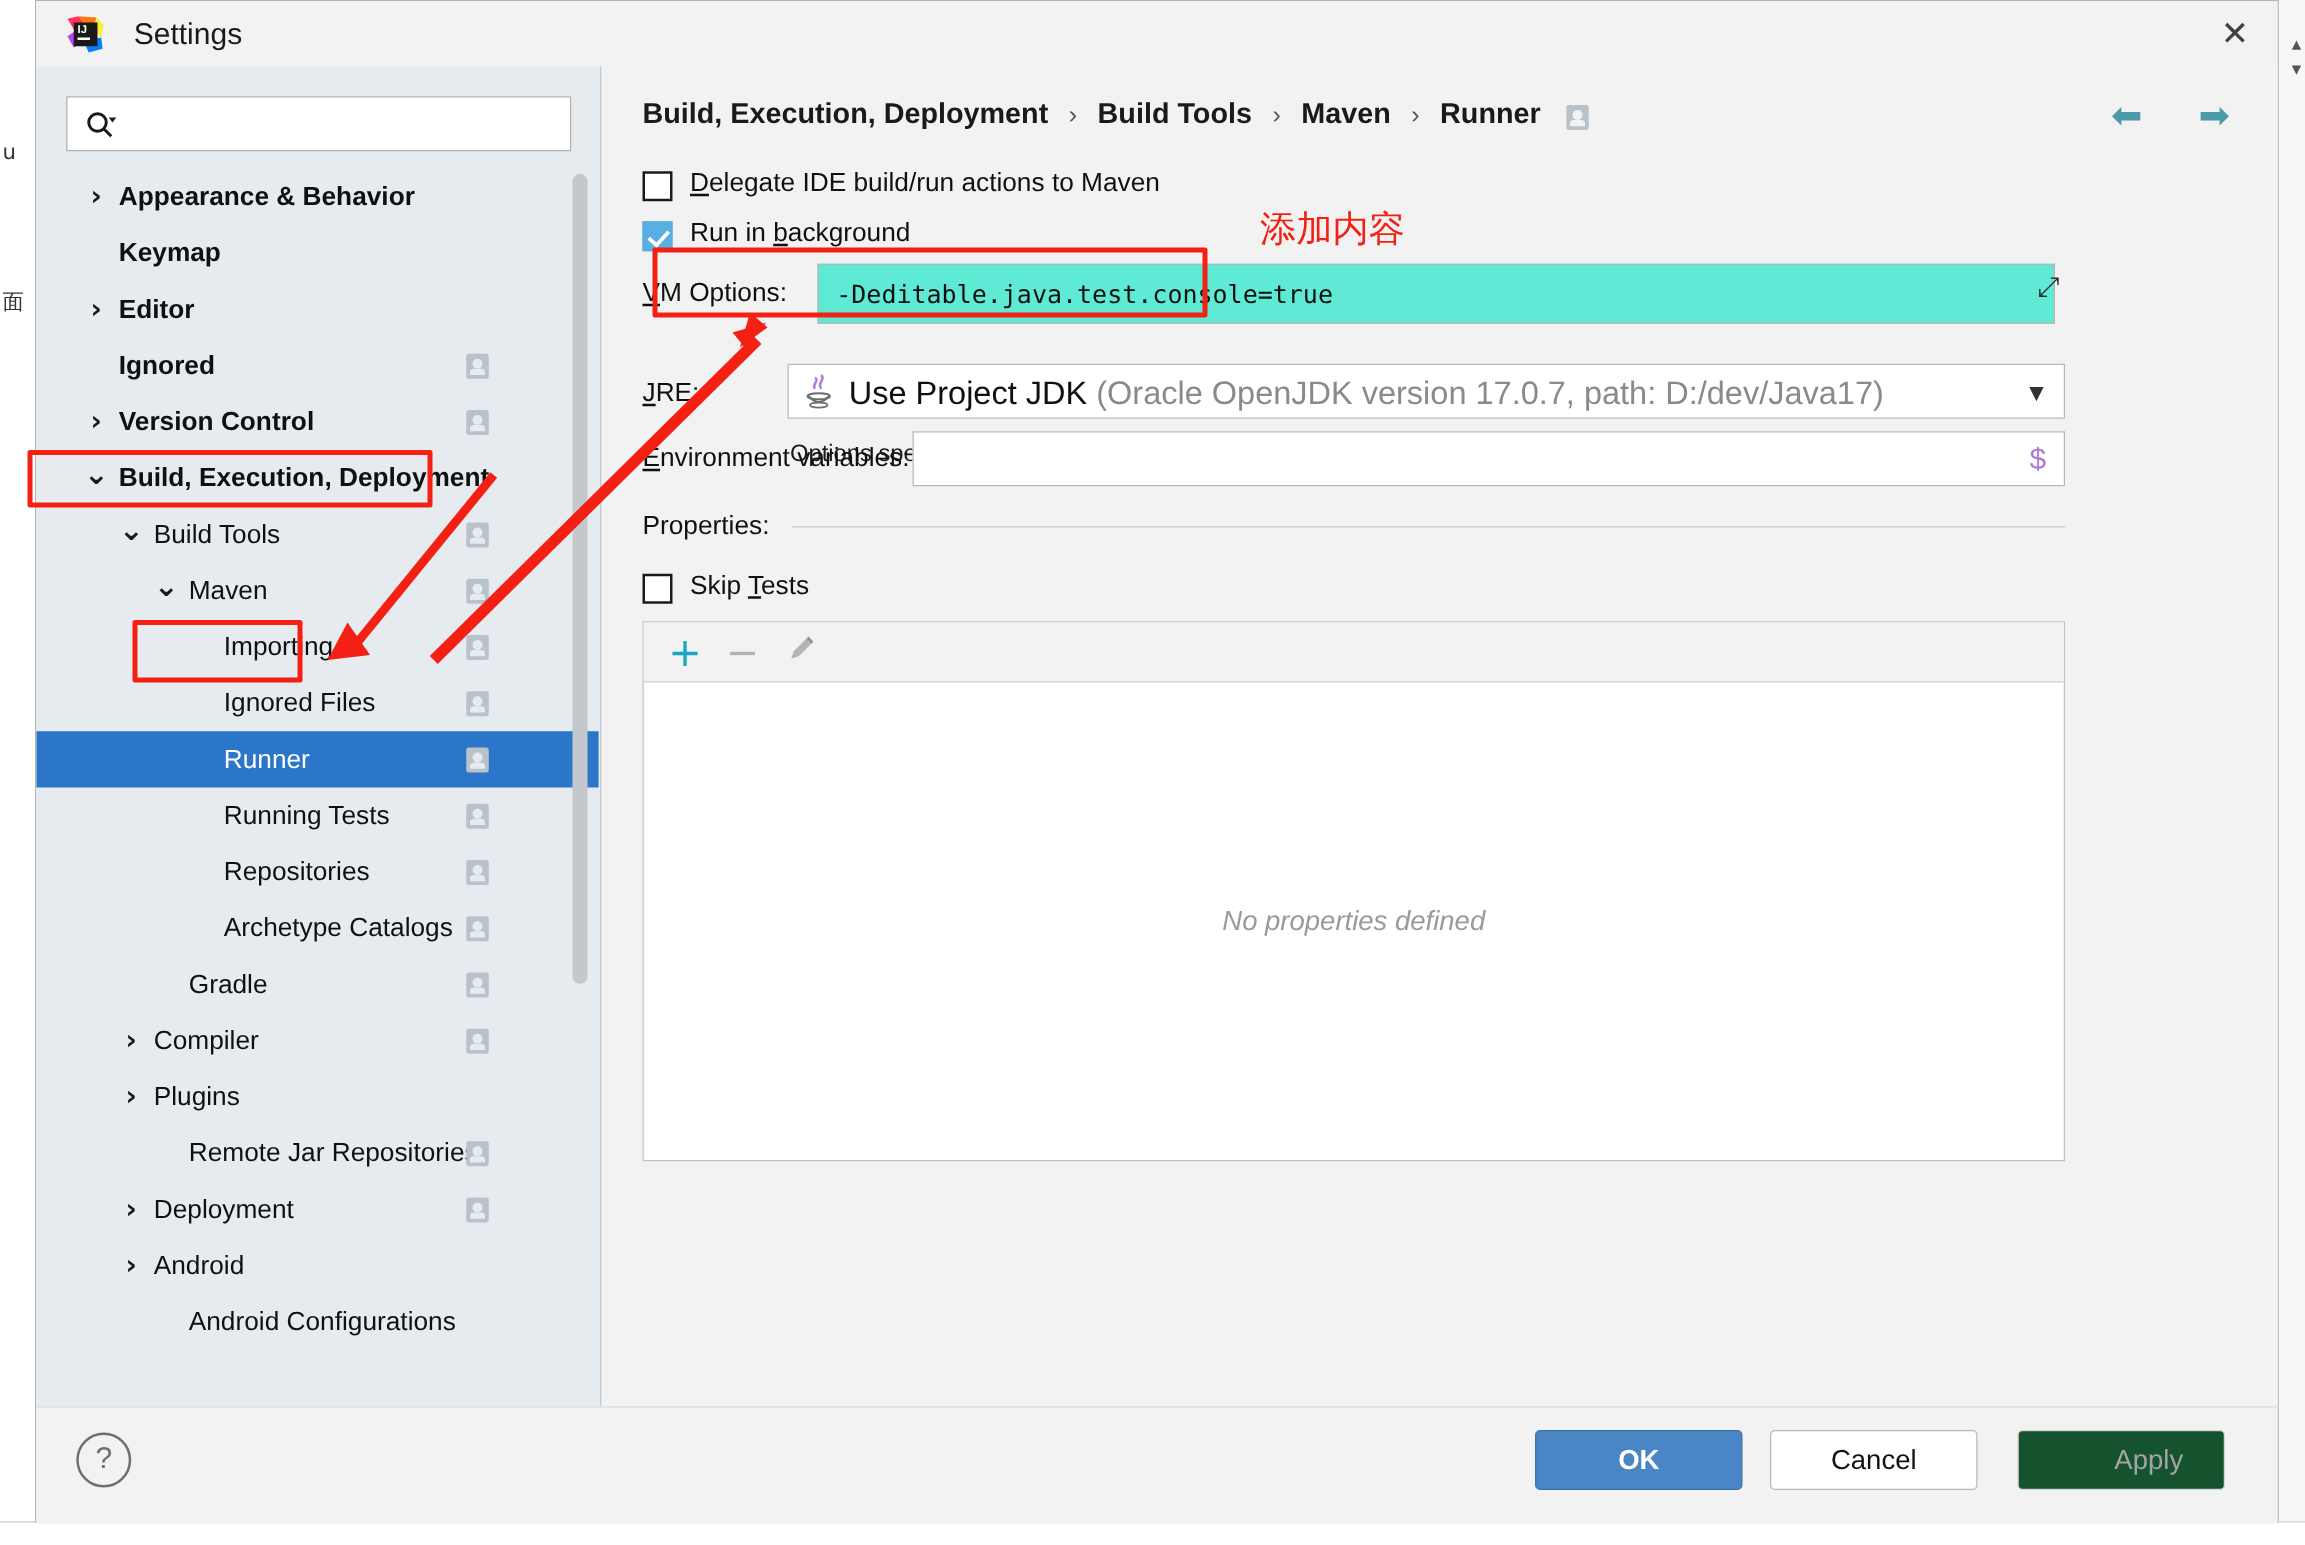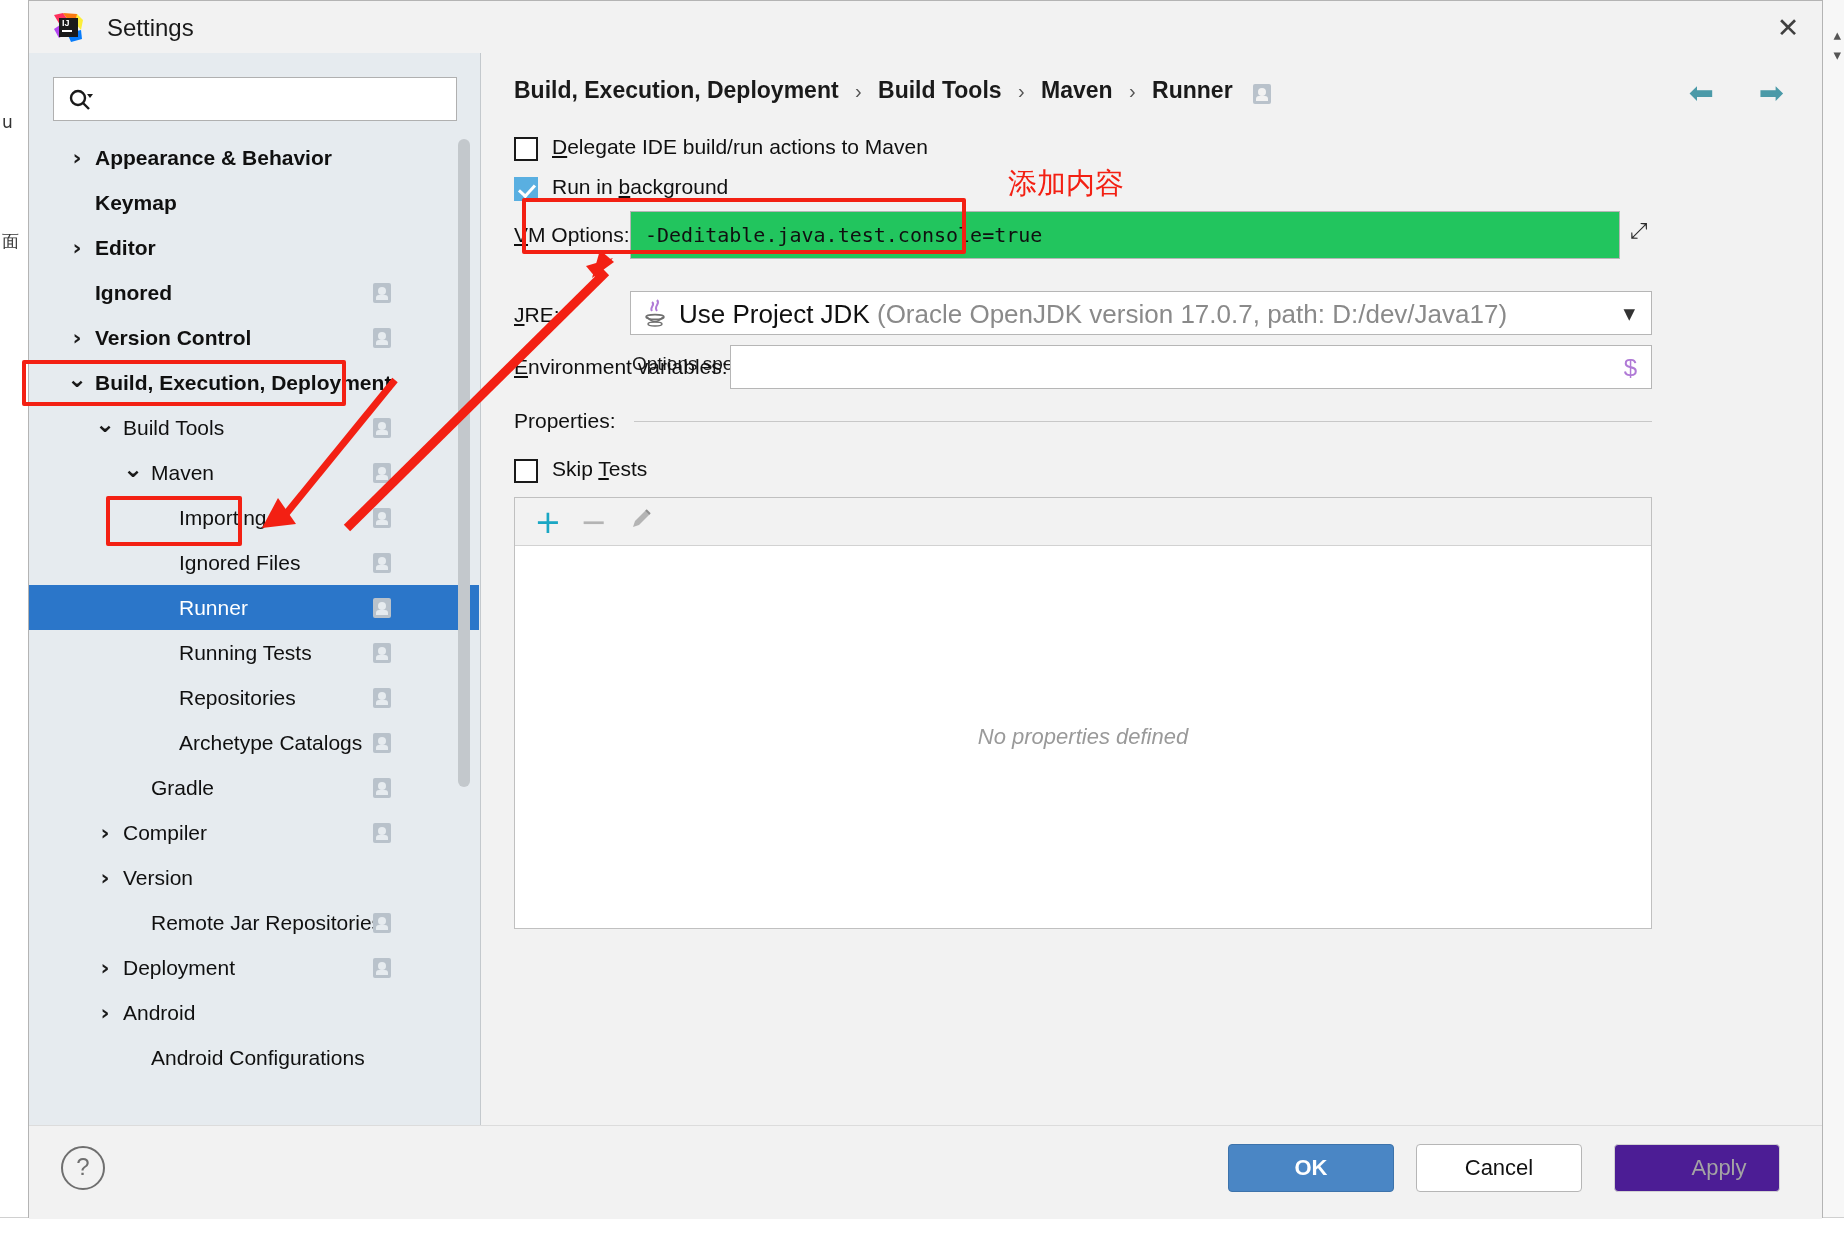--- a/index.html
+++ b/index.html
@@ -182,22 +182,22 @@
     width: 7px; height: 13px; border: solid #fff;
     border-width: 0 3px 3px 0; transform: rotate(42deg);
   }
   .cb-label { position: absolute; left: 38px; top: 0; }
   .u { text-decoration: underline; }
 
   .field-label {
     position: absolute; font-size: 21px; color: #101010; white-space: nowrap;
   }
   .txt-input {
-    position: absolute; background: #22c55e;
-    border: 1px solid #b6b6b6; box-sizing: border-box;
+    position: absolute; background: #5eead4;
+    border: 1px solid #b6b6b6; box-sizing: border-box; margin-left: 24px;
   }
   .txt-input input {
     width: 100%; height: 100%; border: 0; outline: none; background: transparent;
     padding: 0 14px; box-sizing: border-box;
     font-family: "DejaVu Sans Mono", monospace; font-size: 20px; color: #101010;
   }
   .expand-icon {
     position: absolute; font-size: 22px; color: #2a2a2a; cursor: pointer;
     font-family: "DejaVu Sans", sans-serif;
   }
@@ -271,21 +271,21 @@
     font-size: 24px; text-align: center; line-height: 37px; cursor: pointer;
   }
   .btn {
     position: absolute; top: 18px; height: 48px;
     border-radius: 4px; font-size: 22px; cursor: pointer;
     display: flex; align-items: center; justify-content: center;
     box-sizing: border-box;
   }
   .btn-ok     { right: 428px; width: 166px; background: #4a86c5; color: #fff; border: 1px solid #3d73ab; font-weight: bold; }
   .btn-cancel { right: 240px; width: 166px; background: #fff; color: #111; border: 1px solid #b6b6b6; }
-  .btn-apply  { right: 42px;  width: 166px; background: #4c1d95; color: #a4a4a4; border: 1px solid #d2d2d2; padding-left: 44px; }
+  .btn-apply  { right: 42px;  width: 166px; background: #14532d; color: #a4a4a4; border: 1px solid #d2d2d2; padding-left: 44px; }
 
   
   .redbox {
     position: absolute; border: 4px solid #f32013; box-sizing: border-box;
     pointer-events: none; border-radius: 2px;
   }
   .anno-text {
     position: absolute; color: #f32013; font-size: 29px;
     font-family: "DejaVu Sans", sans-serif; white-space: nowrap;
   }
@@ -411,21 +411,21 @@
               <span style="position: absolute; left: 122px;">Gradle</span>
               <span class="badge"></span>
             </div>
             <div class="tree-item">
               <span class="tw" style="left: 66px; font-weight: bold; font-size: 22px;">›</span>
               <span style="position: absolute; left: 94px;">Compiler</span>
               <span class="badge"></span>
             </div>
             <div class="tree-item">
               <span class="tw" style="left: 66px; font-weight: bold; font-size: 22px;">›</span>
-              <span style="position: absolute; left: 94px;">Version</span>
+              <span style="position: absolute; left: 94px;">Plugins</span>
             </div>
             <div class="tree-item">
               <span class="tw" style="left: 94px;"></span>
               <span style="position: absolute; left: 122px;">Remote Jar Repositories</span>
               <span class="badge"></span>
             </div>
             <div class="tree-item">
               <span class="tw" style="left: 66px; font-weight: bold; font-size: 22px;">›</span>
               <span style="position: absolute; left: 94px;">Deployment</span>
               <span class="badge"></span>

